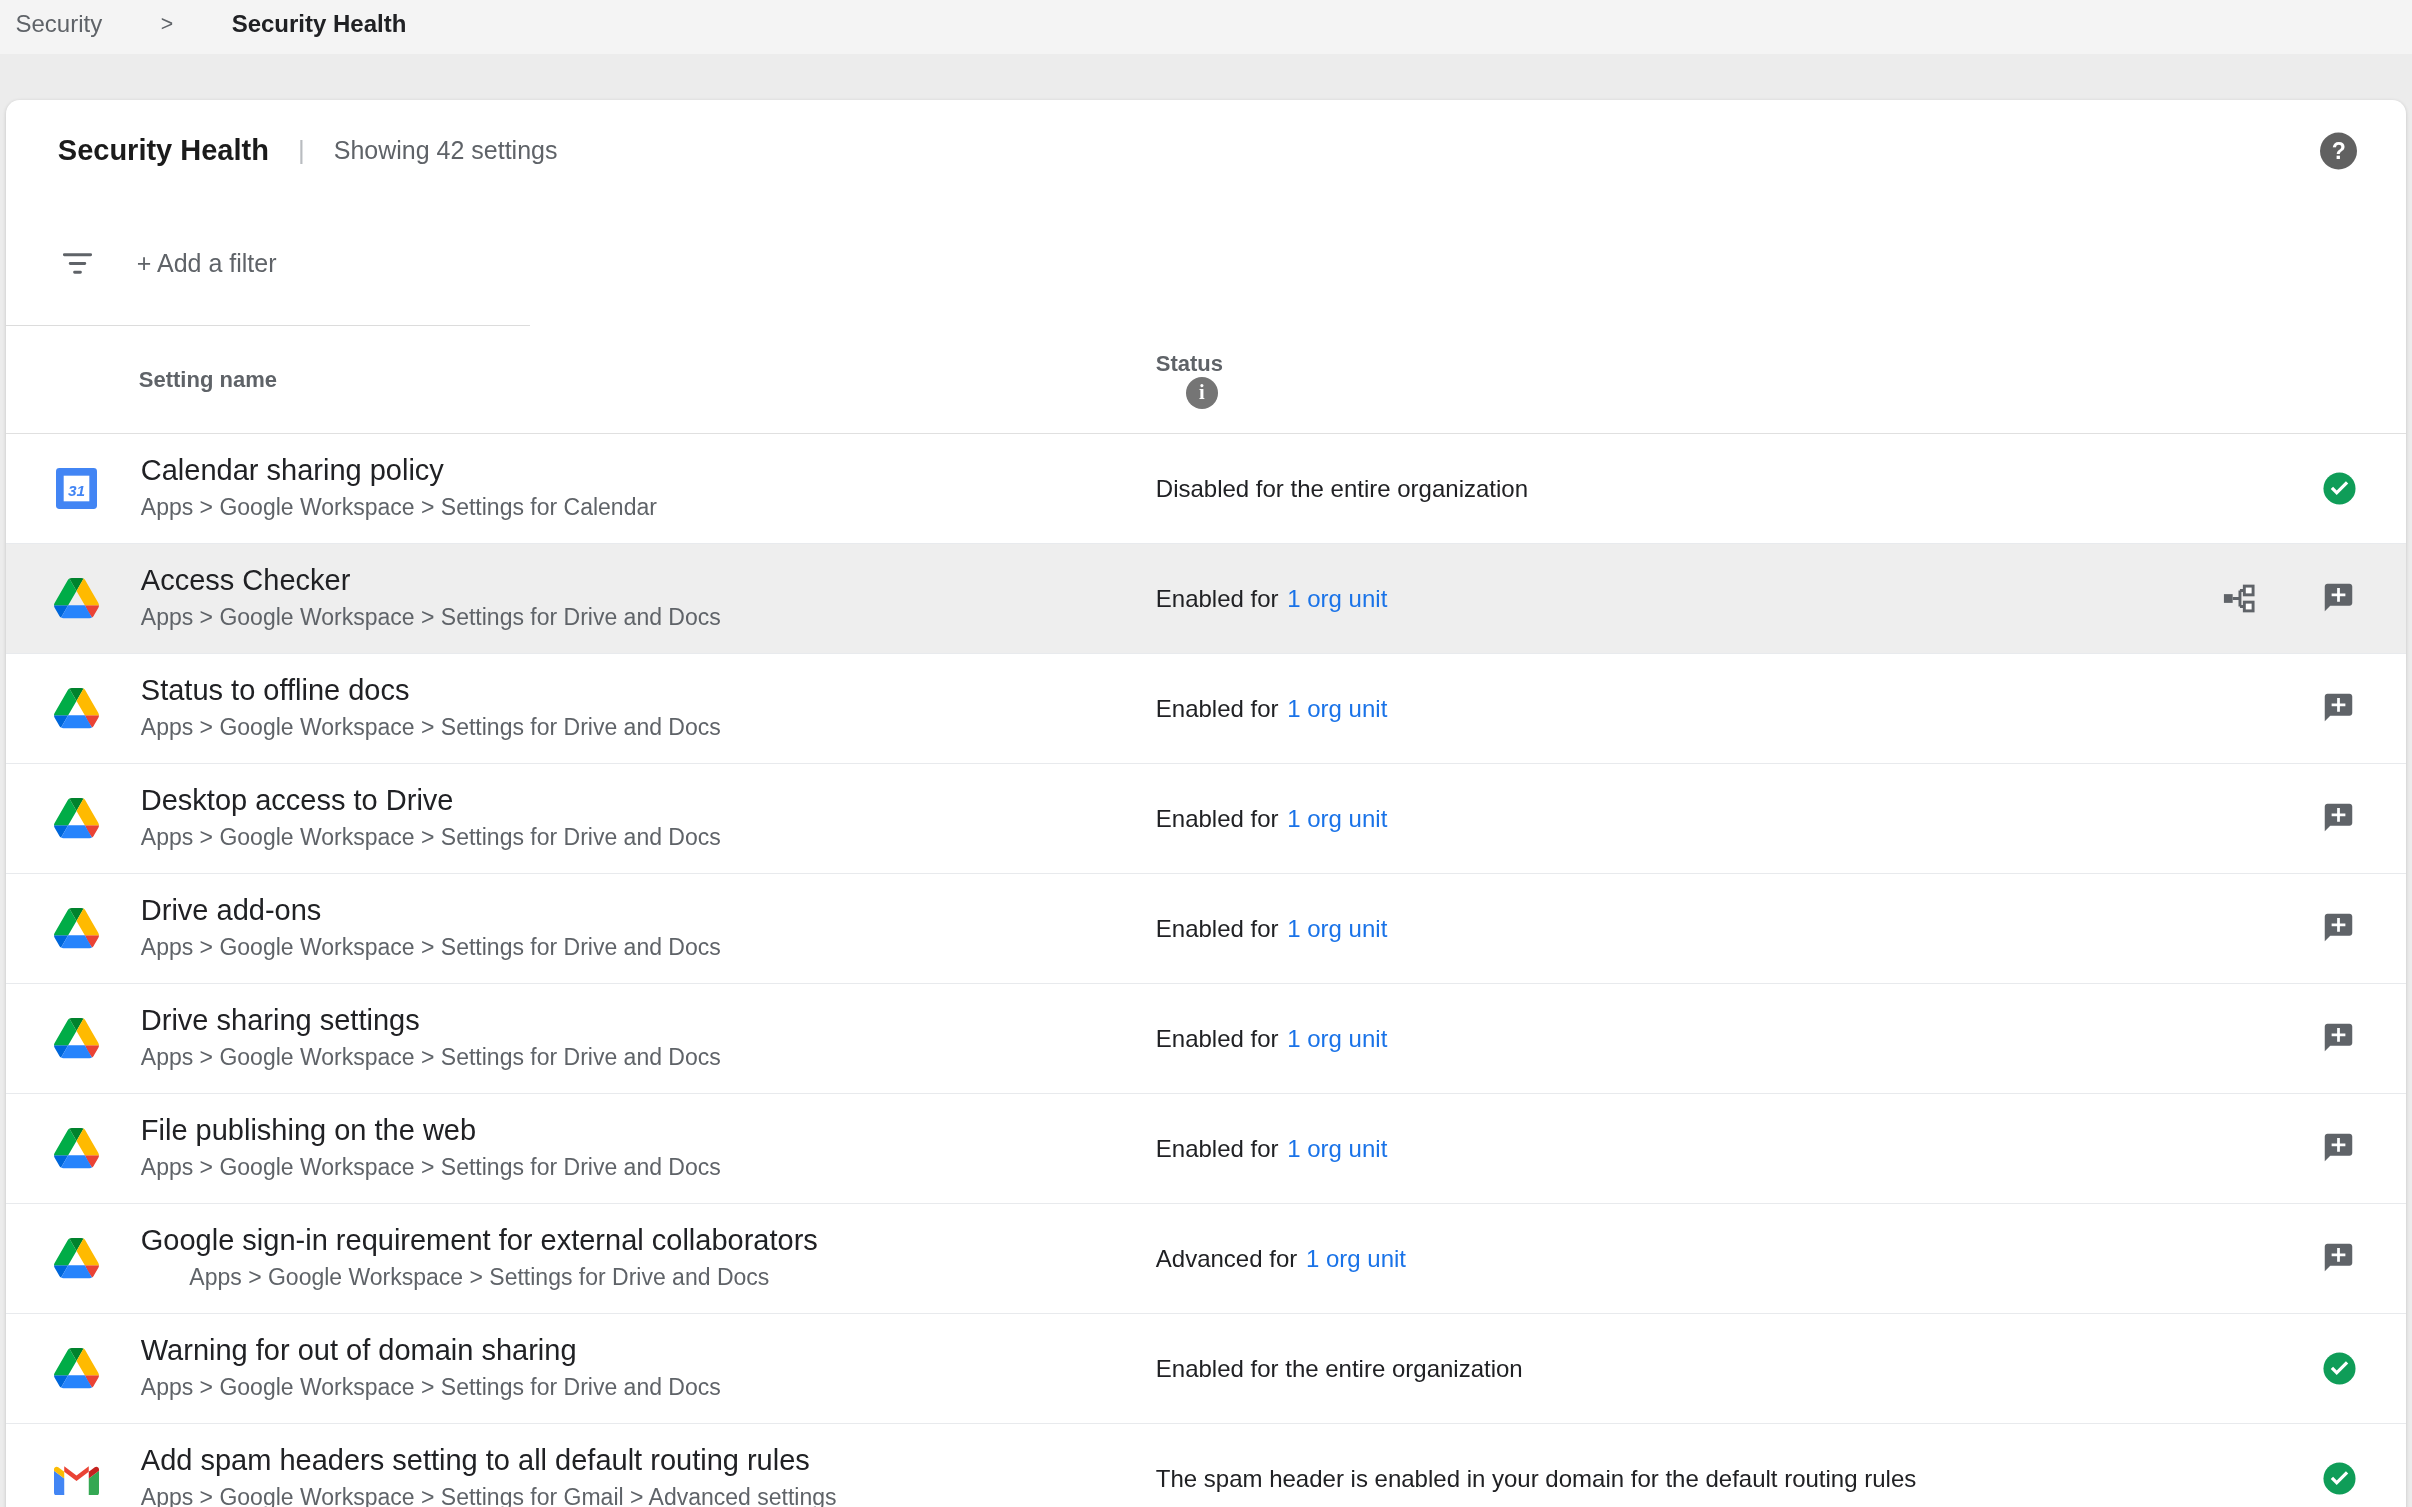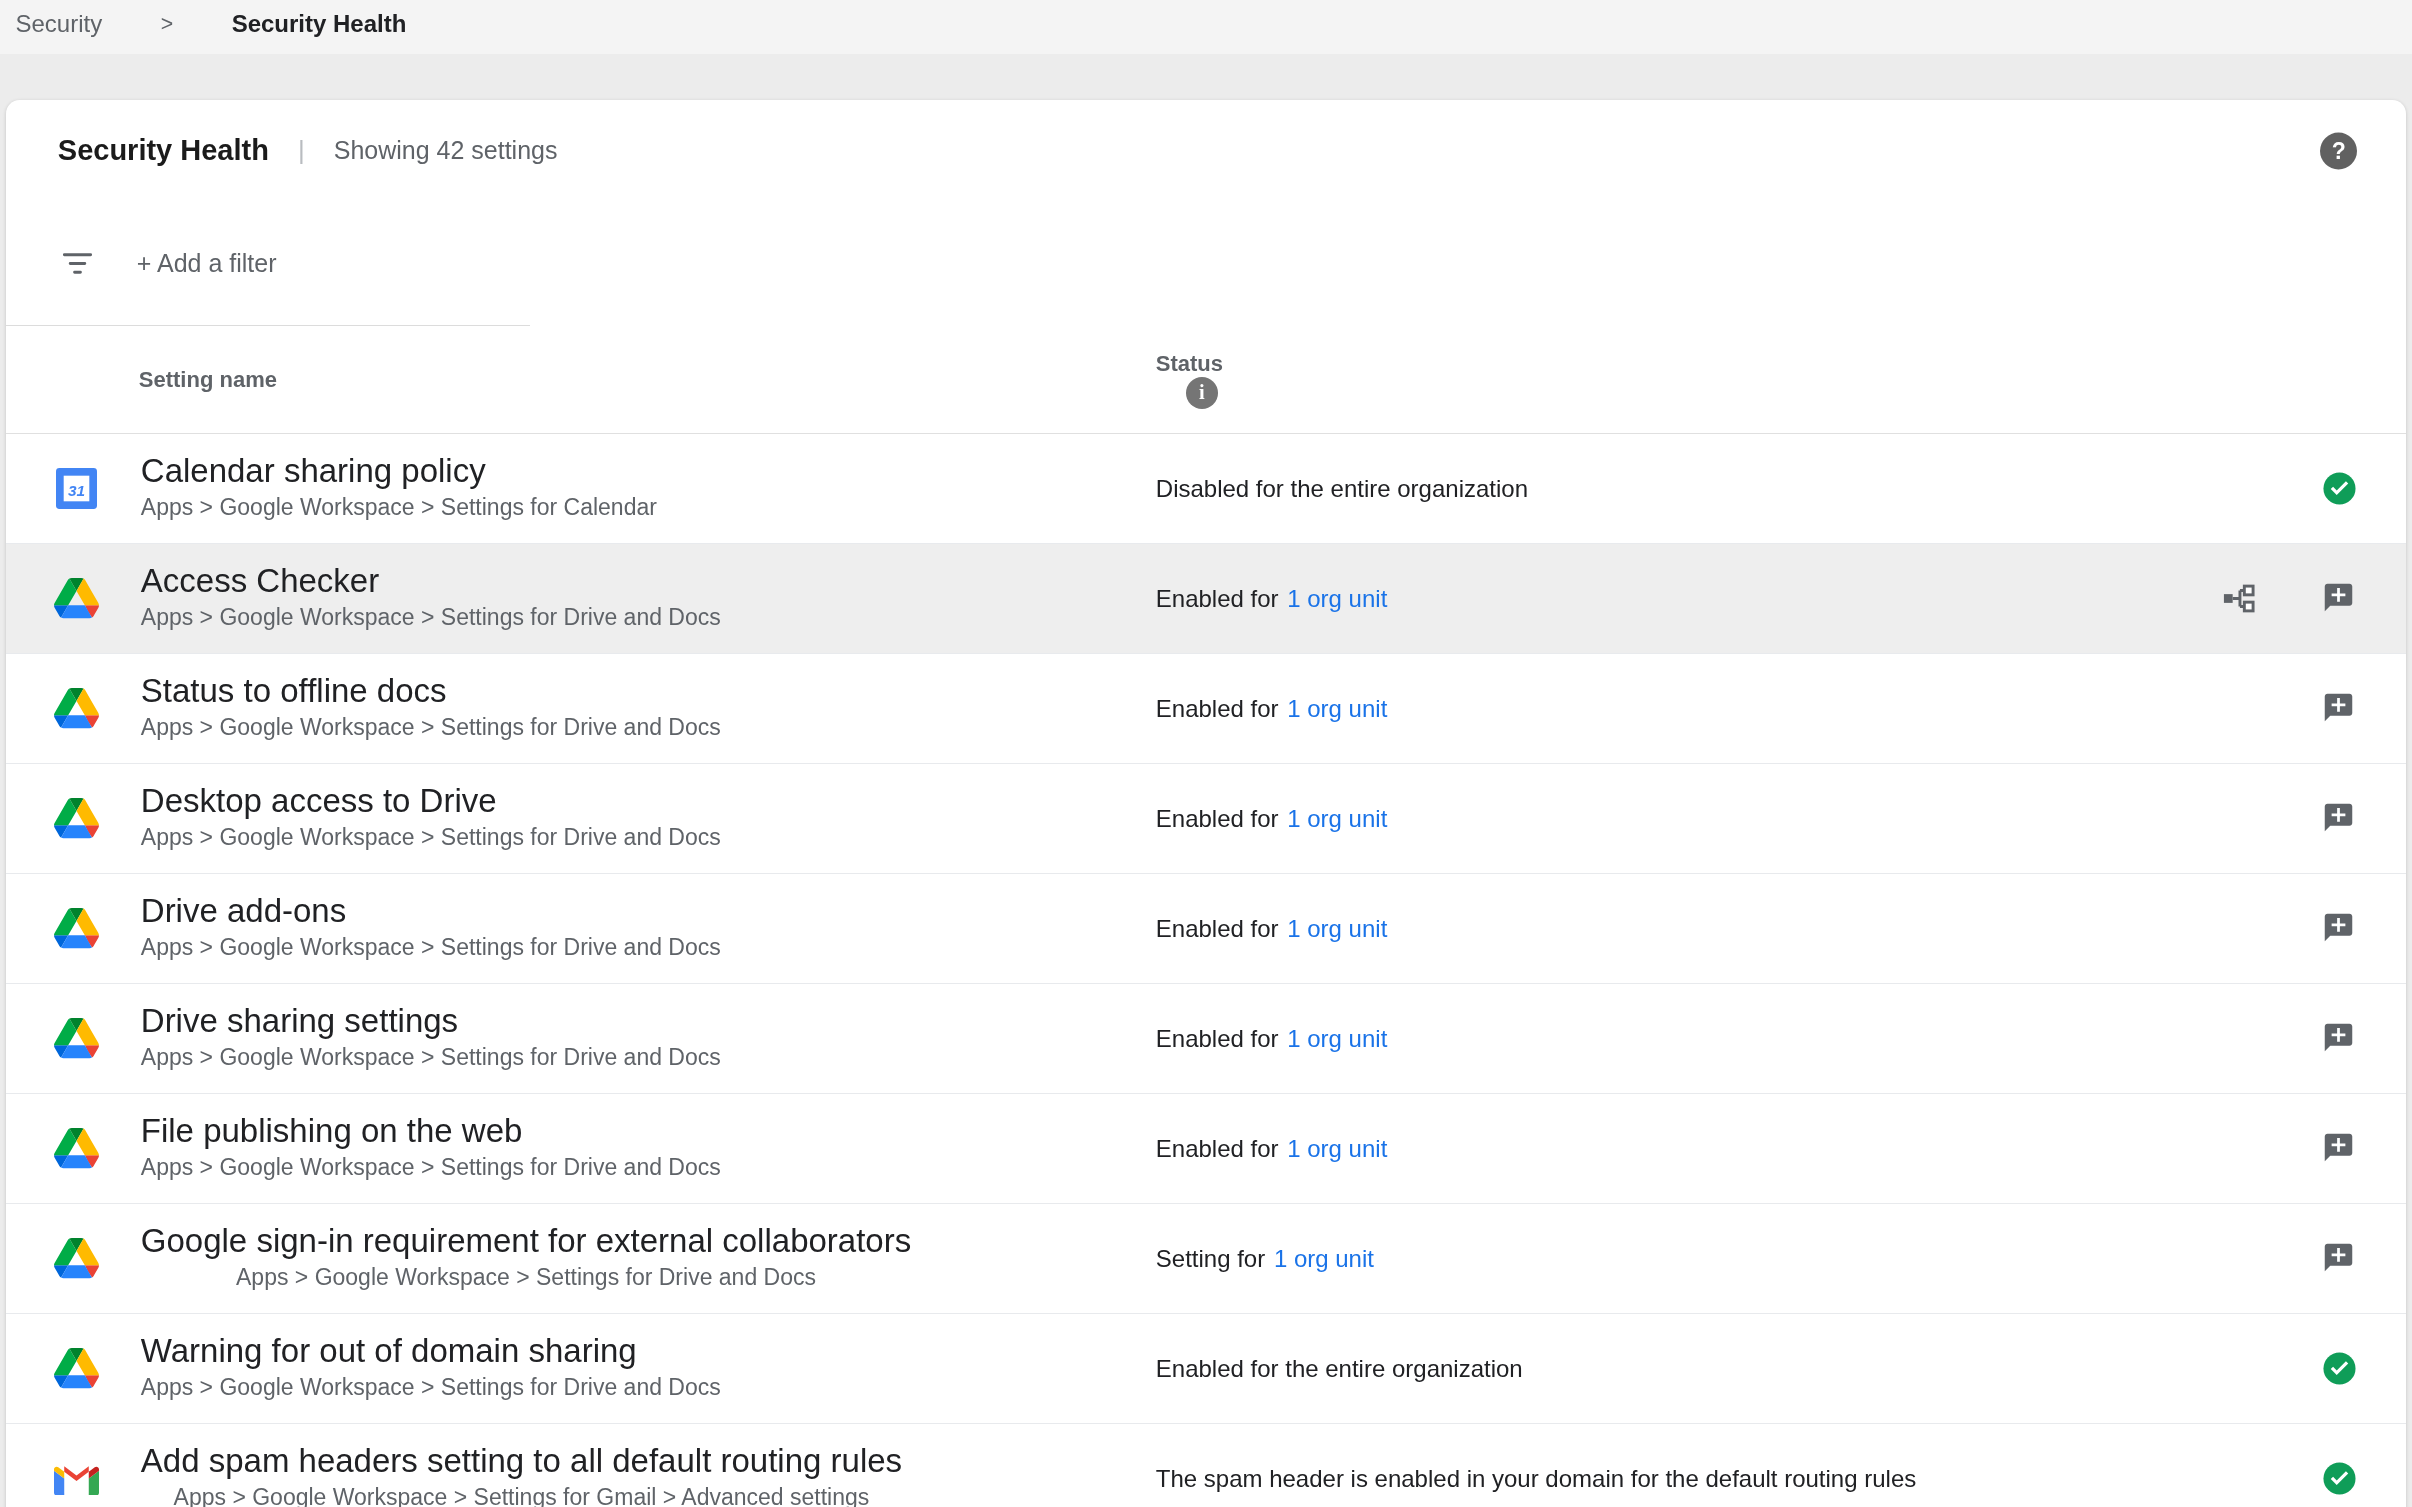--- a/index.html
+++ b/index.html
@@ -143,21 +143,21 @@
     font-style: italic;
   }
   .cell-icon svg { width: 45px; height: auto; display: block; }
 
   .cell-main {
     margin-left: 41px;
     display: flex;
     flex-direction: column;
     justify-content: center;
   }
-  .row-title { font-size: 33px; color: #202124; line-height: 31px; }
+  .row-title { font-size: 29px; color: #202124; line-height: 31px; }
   .row-path  { font-size: 23px; color: #5f6368; margin-top: 6.8px; line-height: 29px; text-align: center; }
 
   .cell-status {
     position: absolute;
     left: 1150px;
     display: flex;
     align-items: center;
     font-size: 24px;
     color: #202124;
   }
@@ -445,21 +445,21 @@
               <path d="m59.8 53h-32.3l-13.75 23.8c1.35.8 2.9 1.2 4.5 1.2h50.8c1.6 0 3.15-.45 4.5-1.2z" fill="#2684fc"></path>
               <path d="m73.4 26.5-12.7-22c-.8-1.4-1.95-2.5-3.3-3.3l-13.75 23.8 16.15 28h27.45c0-1.55-.4-3.1-1.2-4.5z" fill="#ffba00"></path>
             </svg>
           </span>
     </div>
     <div class="cell-main">
       <div class="row-title">Google sign-in requirement for external collaborators</div>
       <div class="row-path">Apps &gt; Google Workspace &gt; Settings for Drive and Docs</div>
     </div>
     <div class="cell-status">
-      <span class="status-text">Setting for</span>
+      <span class="status-text">Advanced for</span>
       <span class="status-link">1 org unit</span>
     </div>
     <div class="cell-trailing">
           <span class="trailing-icon">
             <svg viewBox="0 0 24 24" style="width:33px;height:33px">
               <path fill="#5f6368" d="M4 2h16c1.1 0 2 .9 2 2v12c0 1.1-.9 2-2 2H6l-4 4V4c0-1.1.9-2 2-2z"></path>
               <path fill="#fff" d="M11 5h2v4h4v2h-4v4h-2v-4H7V9h4z"></path>
             </svg>
           </span>
         </div>

